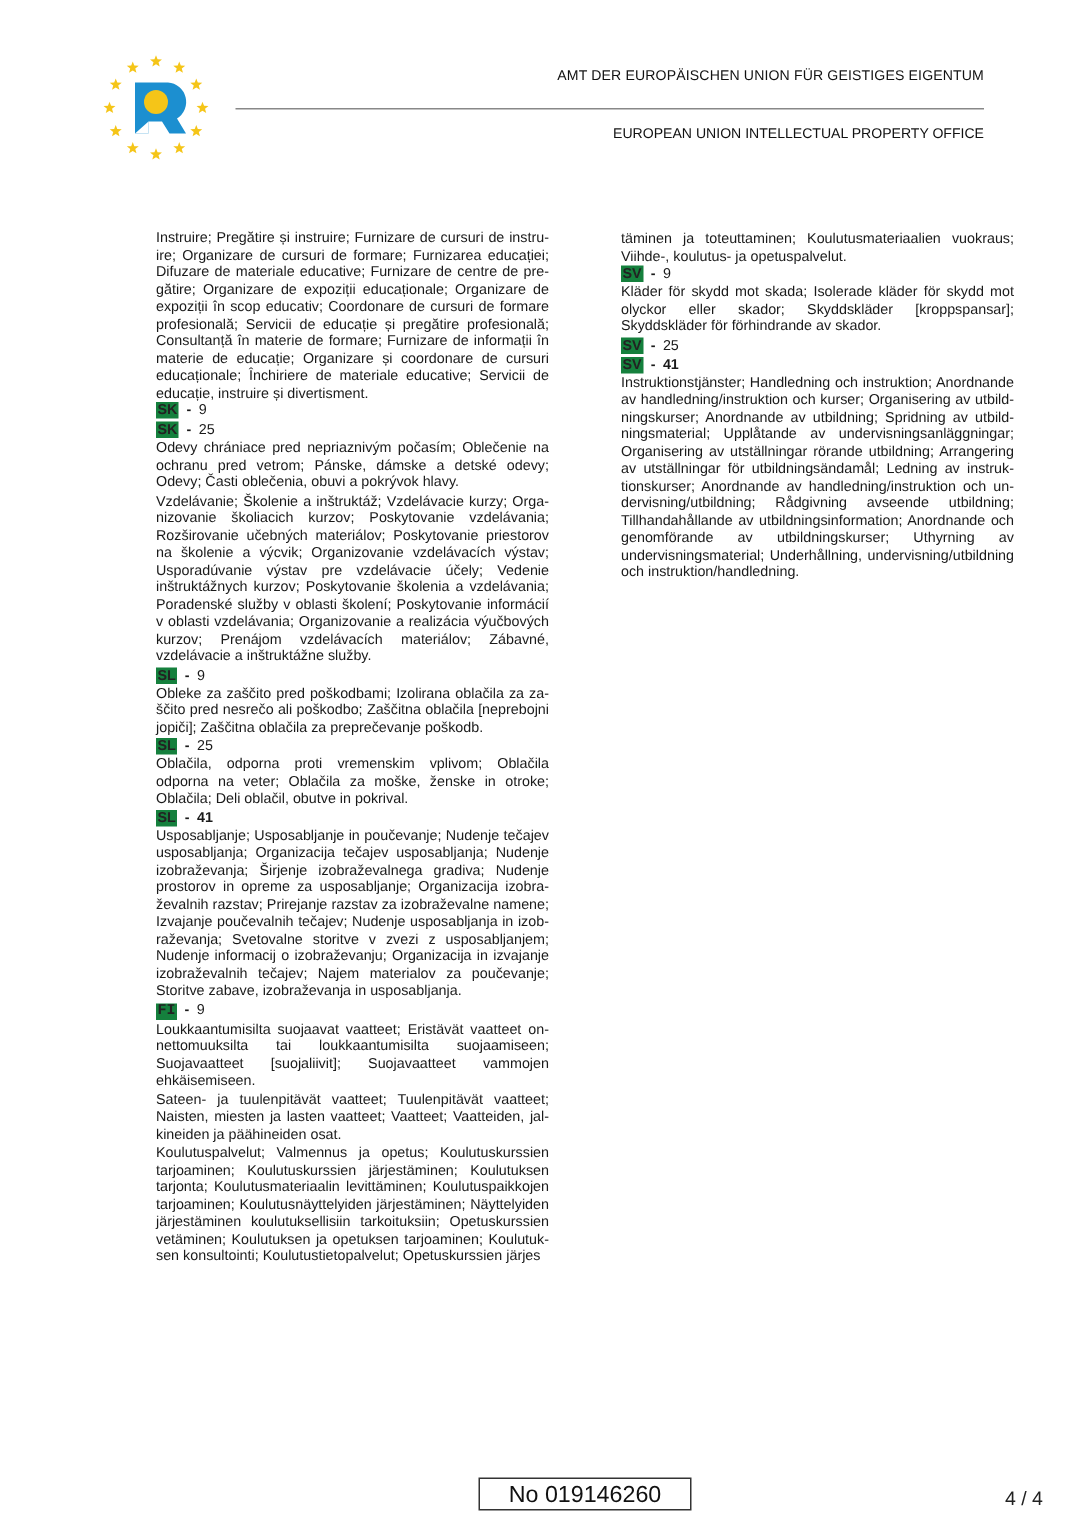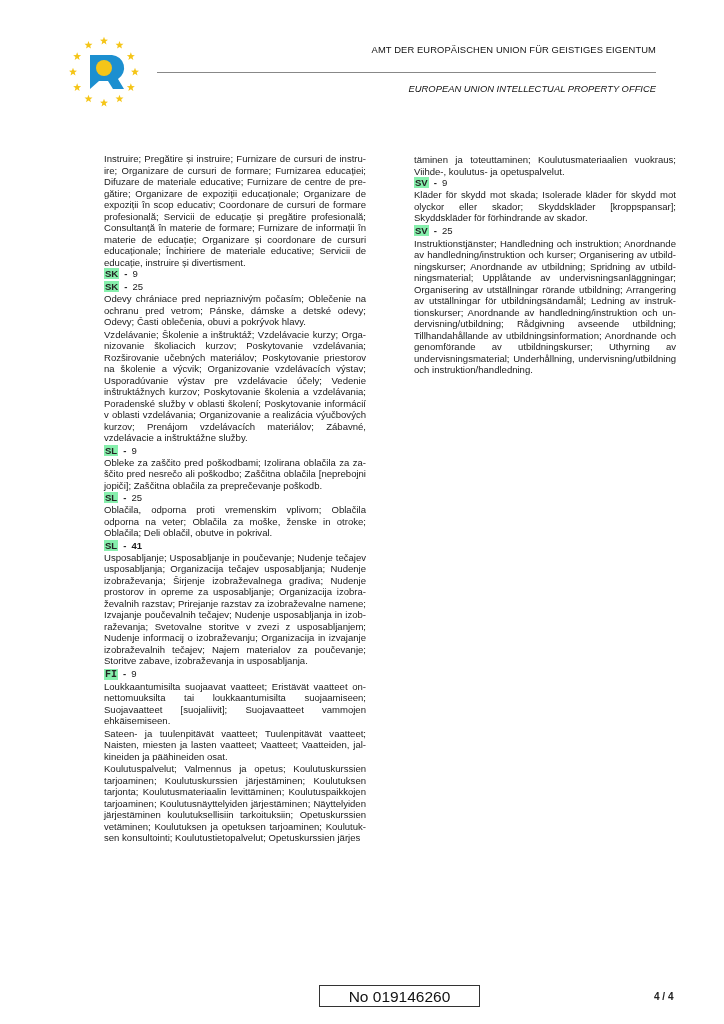--- a/index.html
+++ b/index.html
@@ -11,46 +11,46 @@
     .hdr-de {
       position: absolute; right: 68px; top: 44px;
       font-size: 9.4px; letter-spacing: 0.1px; color: #111;
     }
     .hdr-rule {
       position: absolute; left: 157px; right: 68px; top: 72px;
       height: 0; border-top: 1px solid #888;
     }
     .hdr-en {
       position: absolute; right: 68px; top: 83px;
-      font-size: 9.4px; color: #111; font-style: italic;
+      font-size: 9.4px; color: #111;
     }
     .col {
       position: absolute; top: 153px; width: 262px;
       font-size: 9.55px; line-height: 11.5px; text-align: justify;
       hyphens: manual;
     }
     .col.left { left: 104px; }
     .col.right { left: 414px; width: 262px; top: 154px; }
     .entry { margin: 0 0 1px 0; }
     .entry-head { font-weight: bold; margin-bottom: 0; line-height: 12px; }
     .lang {
-      background: #86efac; padding: 0 1px; font-weight: bold;
+      background: #15803d; padding: 0 1px; font-weight: bold;
       color: #222;
     }
     .lang.mono { font-family: "Liberation Mono", monospace; font-size: 10px; }
     .sep { margin: 0 5px; }
     .body-text { margin: 0; }
     .doc-no {
-      position: absolute; left: 319px; top: 985px; width: 161px; height: 22px;
+      position: absolute; left: 319px; top: 985px; width: 142px; height: 22px;
       border: 1px solid #333; box-sizing: border-box;
       font-size: 15.5px; text-align: center; line-height: 21px; color: #111;
     }
     .page-no {
-      position: absolute; left: 654px; top: 991px;
-      font-size: 10px; font-weight: bold; color: #222;
+      position: absolute; left: 670px; top: 991px;
+      font-size: 13px; font-weight: normal; color: #222;
     }
   </style>
 </head>
 <body>
 
 <svg class="logo" viewBox="0 0 72 72">
   <g id="stars">
       <path d="M36.00 0.80 L37.04 3.57 L39.99 3.70 L37.68 5.55 L38.47 8.40 L36.00 6.76 L33.53 8.40 L34.32 5.55 L32.01 3.70 L34.96 3.57 Z" fill="#f5c518"></path>
       <path d="M51.50 4.95 L52.54 7.73 L55.49 7.86 L53.18 9.70 L53.97 12.55 L51.50 10.92 L49.03 12.55 L49.82 9.70 L47.51 7.86 L50.46 7.73 Z" fill="#f5c518"></path>
       <path d="M62.85 16.30 L63.88 19.07 L66.84 19.20 L64.52 21.05 L65.32 23.90 L62.85 22.26 L60.38 23.90 L61.17 21.05 L58.85 19.20 L61.81 19.07 Z" fill="#f5c518"></path>
@@ -117,19 +117,20 @@
   <p class="body-text">täminen ja toteuttaminen; Koulutusmateriaalien vuokraus; Viihde-, koulutus- ja opetuspalvelut.</p>
   <div id="right-entries">
       <div class="entry">
         <div class="entry-head"><span class="lang">SV</span><span class="sep">-</span><span style="font-weight: normal;">9</span></div>
         <p class="body-text">Kläder för skydd mot skada; Isolerade kläder för skydd mot olyckor eller skador; Skyddskläder [kroppspansar]; Skyddsklä­der för förhindrande av skador.</p>
       </div>
       <div class="entry">
         <div class="entry-head"><span class="lang">SV</span><span class="sep">-</span><span style="font-weight: normal;">25</span></div>
       </div>
       <div class="entry">
+        <div class="entry-head"><span class="lang">SV</span><span class="sep">-</span><span style="font-weight: bold;">41</span></div>
         <p class="body-text">Instruktionstjänster; Handledning och instruktion; Anordnande av handledning/instruktion och kurser; Organisering av utbild­ningskurser; Anordnande av utbildning; Spridning av utbild­ningsmaterial; Upplåtande av undervisningsanläggningar; Organisering av utställningar rörande utbildning; Arrangering av utställningar för utbildningsändamål; Ledning av instruk­tionskurser; Anordnande av handledning/instruktion och un­dervisning/utbildning; Rådgivning avseende utbildning; Tillhan­dahållande av utbildningsinformation; Anordnande och genom­förande av utbildningskurser; Uthyrning av undervisningsma­terial; Underhållning, undervisning/utbildning och instruk­tion/handledning.</p>
       </div>
     </div>
 </div>
 
 <div class="doc-no">No 019146260</div>
 <div class="page-no">4 / 4</div>
 
 </body></html>

